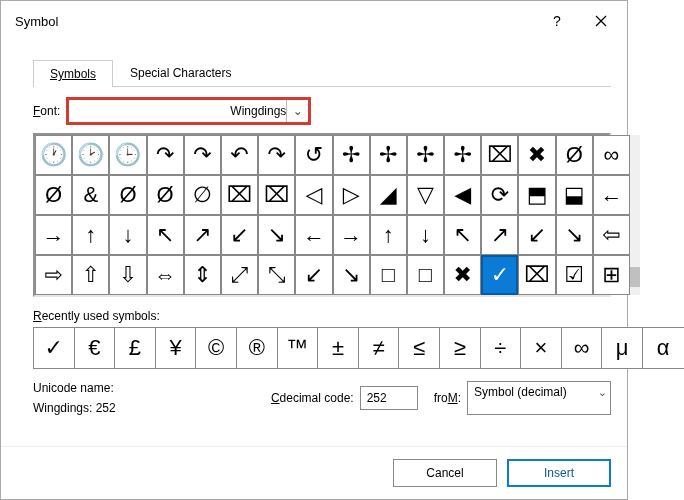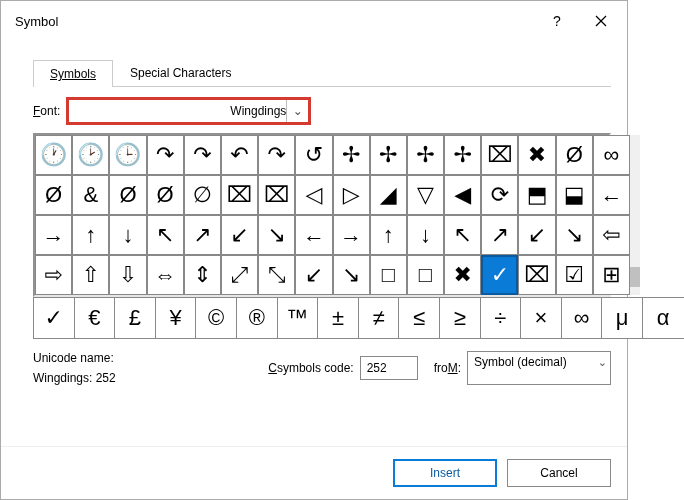--- a/index.html
+++ b/index.html
@@ -300,20 +300,21 @@
             <div class="grid-cell">⌧</div>
             <div class="grid-cell">☑</div>
             <div class="grid-cell">⊞</div>
           </div>
         </div>
       <div class="scrollbar">
         <div class="scrollbar-thumb"></div>
       </div>
     </div>
 
+    <div class="section-label"><u>R</u><span>ecently used symbols:</span></div>
     <div class="recent-row" id="recent-row">
         <div class="recent-cell">✓</div>
         <div class="recent-cell">€</div>
         <div class="recent-cell">£</div>
         <div class="recent-cell">¥</div>
         <div class="recent-cell">©</div>
         <div class="recent-cell">®</div>
         <div class="recent-cell">™</div>
         <div class="recent-cell">±</div>
         <div class="recent-cell">≠</div>
@@ -324,31 +325,31 @@
         <div class="recent-cell">∞</div>
         <div class="recent-cell">μ</div>
         <div class="recent-cell">α</div>
       </div>
 
     <div class="info-row">
       <div class="info-left">
         <div>Unicode name:</div>
         <div style="margin-top:6px">Wingdings: 252</div>
       </div>
-      <span class="charcode-label"><u>C</u><span>symbols code:</span></span>
+      <span class="charcode-label"><u>C</u><span>decimal code:</span></span>
       <input class="charcode-input" value="252" style="">
       <span class="from-label" style="margin-left:10px"><span>fro</span><u>M</u><span>:</span></span>
       <div class="from-select">
         <span class="from-select-text">Symbol (decimal)</span>
         <span class="from-select-arrow">⌄</span>
       </div>
     </div>
   </div>
 
   <div class="footer">
+    <div class="btn">
+        <span>Cancel</span>
+      </div>
     <div class="btn primary">
         <span>Insert</span>
       </div>
-    <div class="btn">
-        <span>Cancel</span>
-      </div>
   </div>
 </div>
 
 </body></html>

